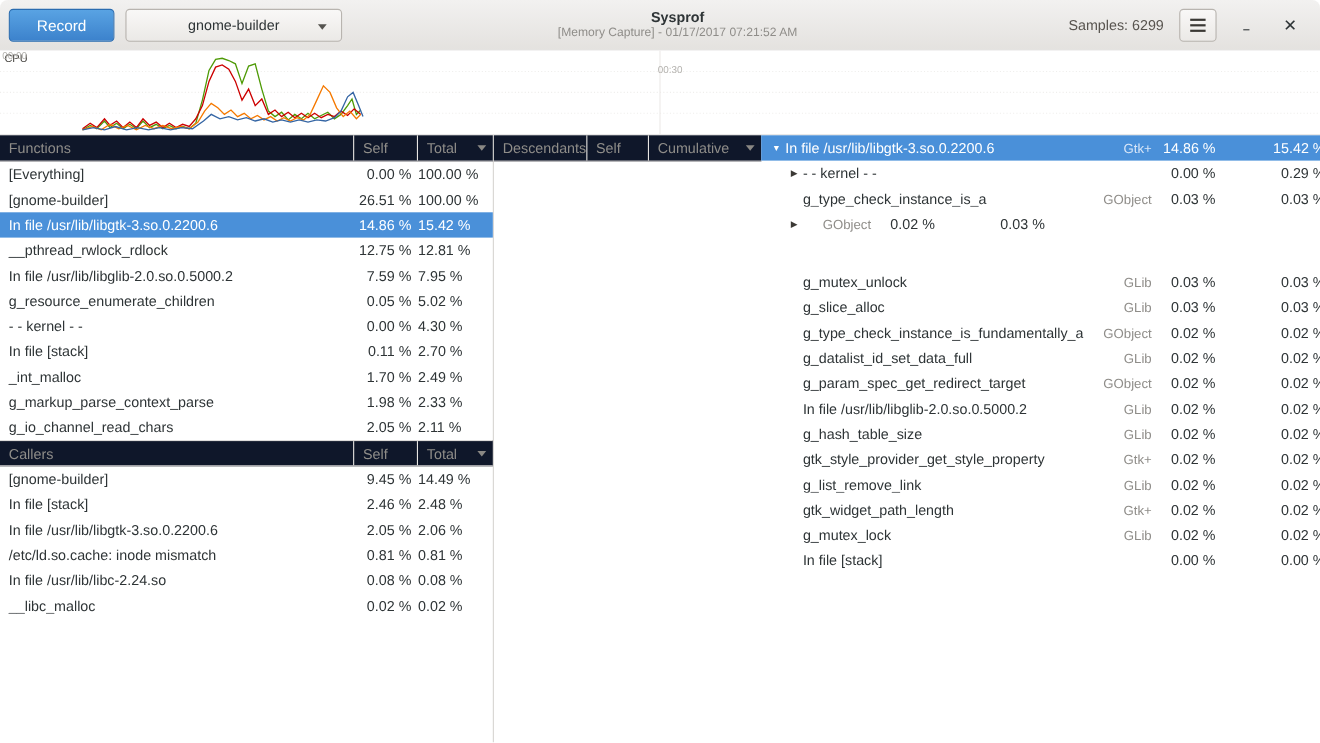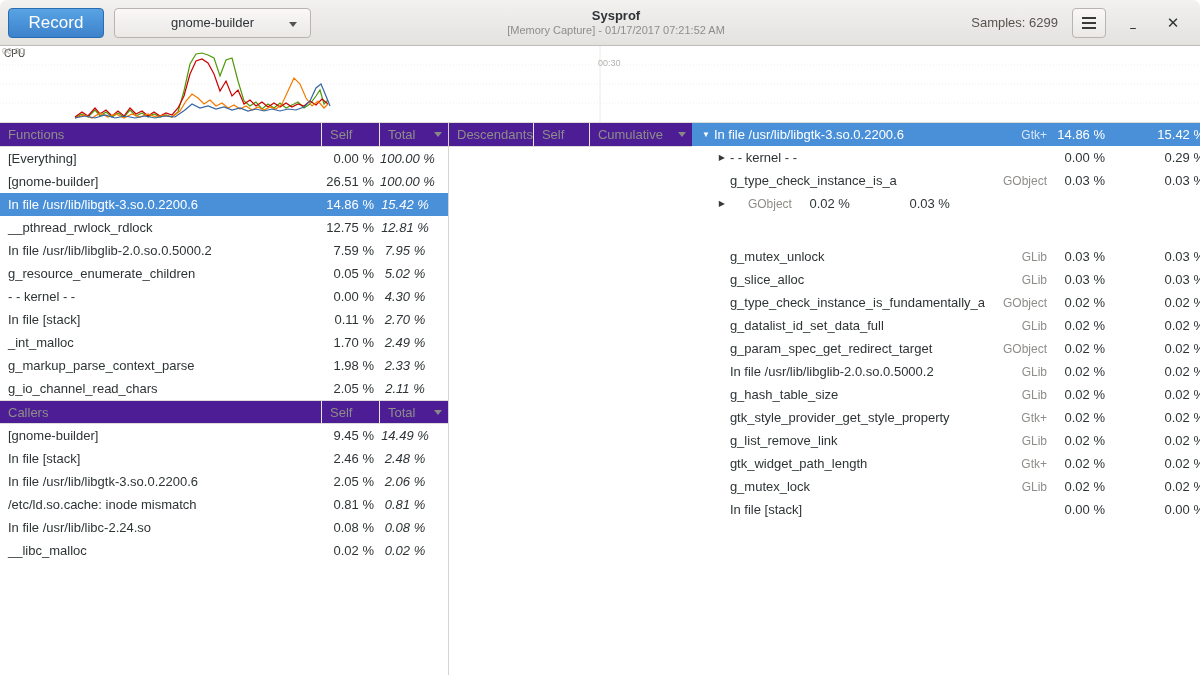--- a/index.html
+++ b/index.html
@@ -5,21 +5,21 @@
   * { margin:0; padding:0; box-sizing:border-box; }
   html,body { width:1200px; height:675px; overflow:hidden; }
   body { font-family:"Liberation Sans", sans-serif; background:#ffffff; color:#2e3436; }
   .window { width:1200px; height:675px; position:relative; display:flex; flex-direction:column; }
 
   
   .headerbar { height:46px; flex:0 0 46px; display:flex; align-items:center; position:relative;
     background:linear-gradient(#f2f1f0,#e4e2df); border-bottom:1px solid #bfbbb6; border-radius:7px 7px 0 0; }
   .hb-left { display:flex; align-items:center; gap:10px; padding-left:8px; z-index:2; }
   .record-btn { height:30px; min-width:96px; border:1px solid #2a6cb0; border-radius:4px;
-    background:linear-gradient(#59a3e3,#3c82cc); color:#ffffff; font-size:17px;
+    background:linear-gradient(#59a3e3,#3c82cc); color:#ffffff; font-size:14px;
     font-family:"Liberation Sans",sans-serif; cursor:pointer; }
   .process-dd { height:30px; width:197px; border:1px solid #b8b4af; border-radius:4px;
     background:linear-gradient(#f9f8f7,#ebe9e6); color:#2e3436; font-size:13px;
     display:flex; align-items:center; justify-content:center; position:relative; cursor:pointer;
     font-family:"Liberation Sans",sans-serif; }
   .dd-arrow { position:absolute; right:13px; top:13px; width:0; height:0;
     border-left:4px solid transparent; border-right:4px solid transparent; border-top:5px solid #55534f; }
   .hb-center { position:absolute; left:0; right:0; top:0; height:46px; display:flex; flex-direction:column;
     align-items:center; justify-content:center; pointer-events:none; z-index:1;padding-left:32px; }
   .hb-title { font-size:13px; font-weight:bold; color:#2e3436; line-height:1.25; }
@@ -42,37 +42,37 @@
   .cpu-t0 { position:absolute; top:0; left:2px; font-size:9px; color:#b4b2ae; }
   .cpu-t30 { position:absolute; top:12px; left:598px; font-size:9px; color:#b4b2ae; }
   #cpu-svg { position:absolute; left:0; top:0; }
 
   
   .main { flex:1; display:flex; border-top:1px solid #dedcda; background:#ffffff; }
   .left-pane { width:449px; flex:0 0 449px; border-right:1px solid #d6d4d1; display:flex; flex-direction:column; }
   .right-pane { flex:1; display:flex; flex-direction:row; }
 
   .thead { height:24px; flex:0 0 24px; display:flex; align-items:stretch; border-bottom:1px solid #dedcda;
-    color:#8f8d89; font-size:13px; background:#4c1d95;justify-content:center; }
+    color:#8f8d89; font-size:13px; background:#0f172a;justify-content:center; }
   .callers-head { border-top:1px solid #dedcda; }
   .hcell { display:flex; align-items:center; padding-left:8px; }
   .h-name { flex:1; border-right:1px solid #e7e5e2; }
   .h-self { width:58px; border-right:1px solid #e7e5e2; }
   .h-total { width:68px; justify-content:space-between; padding-right:6px; }
   .h-self2 { width:56px; border-right:1px solid #e7e5e2; }
   .h-cum { width:102px; justify-content:space-between; padding-right:6px; }
   .sort-arrow { width:0; height:0; border-left:4px solid transparent; border-right:4px solid transparent;
     border-top:5px solid #8a8884; margin-left:4px; }
 
   .trow, .drow { height:23px; flex:0 0 23px; display:flex; align-items:center; font-size:13px; color:#2e3436;
     white-space:nowrap; cursor:default; }
   .trow.selected, .drow.selected { background:#4a90d9; color:#ffffff; }
   .c-name { flex:1; padding-left:8px; overflow:hidden; }
   .c-self { width:58px; text-align:right; padding-right:6px; }
-  .c-total { width:68px; text-align:center; padding-right:18px;font-style:italic; }
+  .c-total { width:68px; text-align:left; padding-right:18px; }
 
   .expander { width:16px; flex:0 0 16px; display:flex; align-items:center; justify-content:center;
     font-size:8px; color:#3b3935; }
   .drow.selected .expander { color:#ffffff; }
   .d-name { flex:1; overflow:hidden; }
   .d-cat { width:70px; flex:0 0 70px; text-align:right; padding-right:8px; font-size:12px; color:#8f8d89; }
   .drow.selected .d-cat { color:#d8e6f8; }
   .d-self { width:56px; flex:0 0 56px; text-align:right; padding-right:6px; }
   .d-cum { width:102px; flex:0 0 102px; text-align:right; padding-right:8px; }
 </style>

